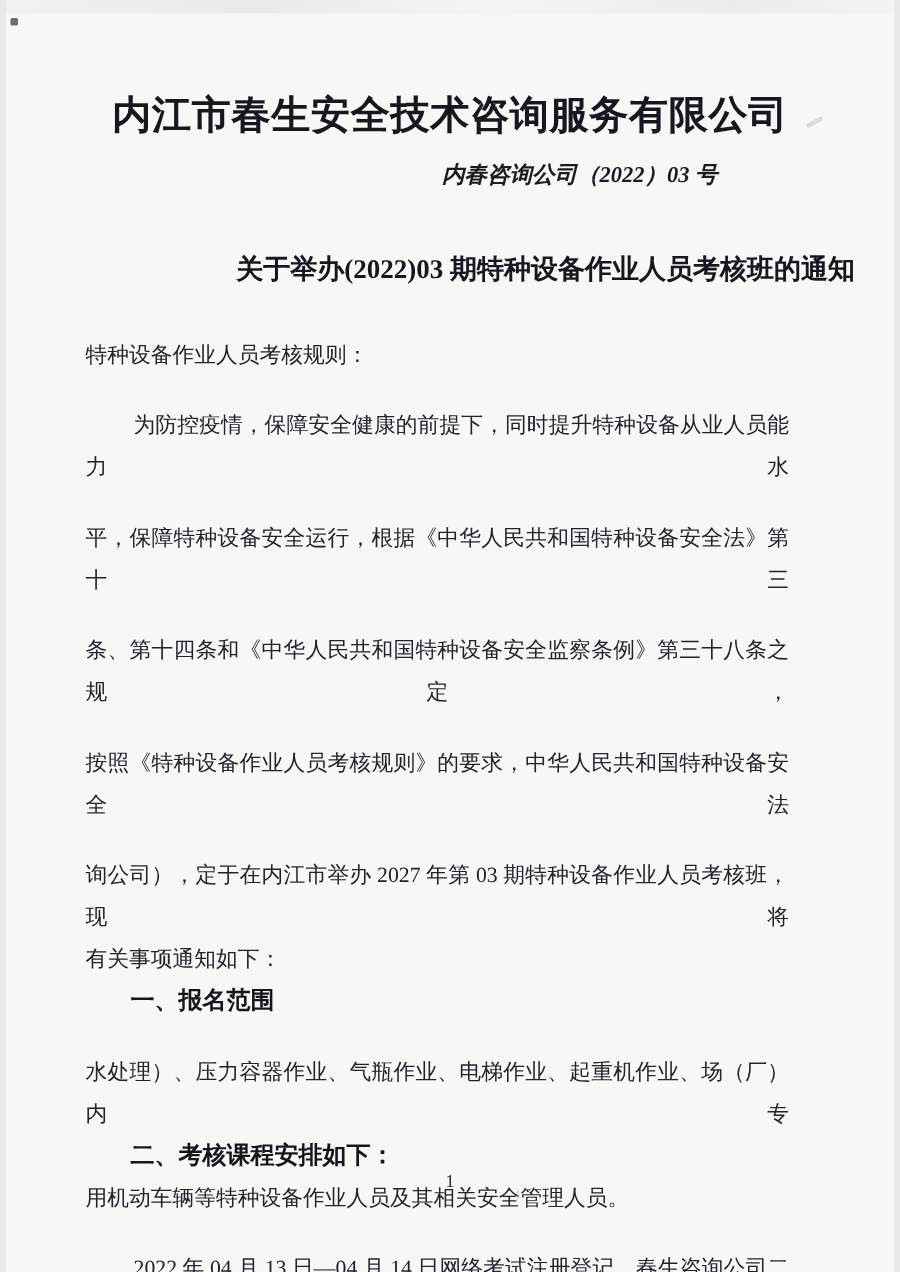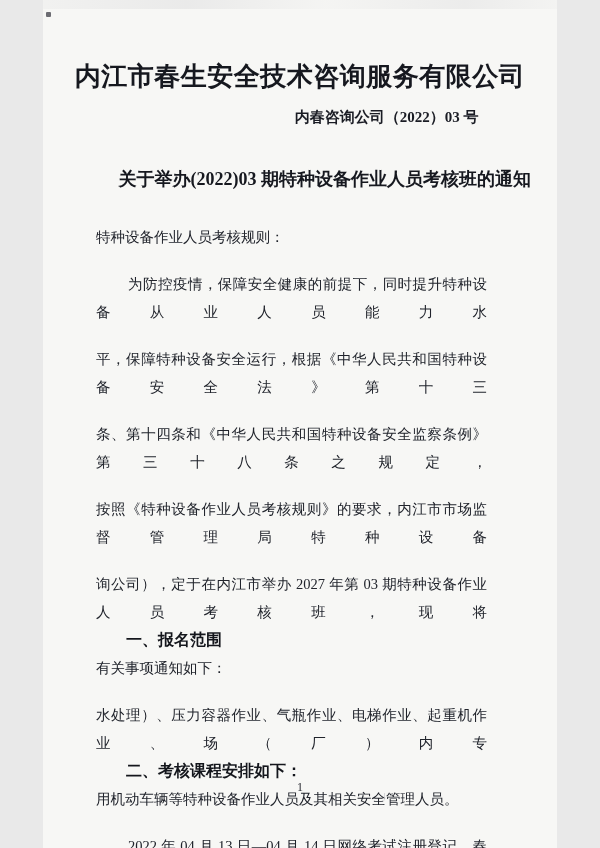--- a/index.html
+++ b/index.html
@@ -1,19 +1,19 @@
 <!DOCTYPE html>
 <html><head>
 <meta charset="utf-8">
 <style>
   * { margin: 0; padding: 0; box-sizing: border-box; }
   html, body { background: #e9e9e9; }
   .sheet {
     position: relative;
-    width: 514px;
+    width: 592px;
     height: 848px;
     margin: 0 auto;
     background: #f7f7f5;
     overflow: hidden;
     font-family: "Liberation Serif", "DejaVu Serif", serif;
     color: #21242c;
   }
   .top-noise {
     position: absolute; top: 0; left: 0; right: 0; height: 9px;
     background: linear-gradient(90deg,
@@ -43,20 +43,21 @@
     color: #16181f;
   }
   .docno {
     margin-top: 16px;
     padding-left: 173px;
     text-align: center;
     font-size: 15px;
     line-height: 18px;
     font-weight: bold;
     color: #1a1c24;
+    font-style: italic;
   }
   .subject {
     margin-top: 42px;
     padding-right: 26px;
     text-align: right;
     font-size: 18px;
     line-height: 23px;
     font-weight: bold;
     color: #16181f;
   }
@@ -95,25 +96,25 @@
   <h1 class="title">内江市春生安全技术咨询服务有限公司</h1>
   <div class="docno">内春咨询公司（2022）03 号</div>
   <h2 class="subject">关于举办(2022)03 期特种设备作业人员考核班的通知</h2>
 
   <div class="bodytext">
     <div class="line">特种设备作业人员考核规则：</div>
 
     <div class="line ind j">为防控疫情，保障安全健康的前提下，同时提升特种设备从业人员能力水</div>
     <div class="line j">平，保障特种设备安全运行，根据《中华人民共和国特种设备安全法》第十三</div>
     <div class="line j">条、第十四条和《中华人民共和国特种设备安全监察条例》第三十八条之规定，</div>
-    <div class="line j">按照《特种设备作业人员考核规则》的要求，内江市市场监督管理局特种设备</div>
+    <div class="line j">按照《特种设备作业人员考核规则》的要求，中华人民共和国特种设备安全法</div>
     <div class="line j">询公司），定于在内江市举办 2027 年第 03 期特种设备作业人员考核班，现将</div>
+    <div class="line">有关事项通知如下：</div>
+
     <div class="line head">一、报名范围</div>
-
-    <div class="line">有关事项通知如下：</div>
 
     <div class="line j">水处理）、压力容器作业、气瓶作业、电梯作业、起重机作业、场（厂）内专</div>
     <div class="line head">二、考核课程安排如下：</div>
 
     <div class="line">用机动车辆等特种设备作业人员及其相关安全管理人员。</div>
 
     <div class="line ind j">2022 年 04 月 13 日—04 月 14 日网络考试注册登记，春生咨询公司二楼办</div>
 
   </div>
 

